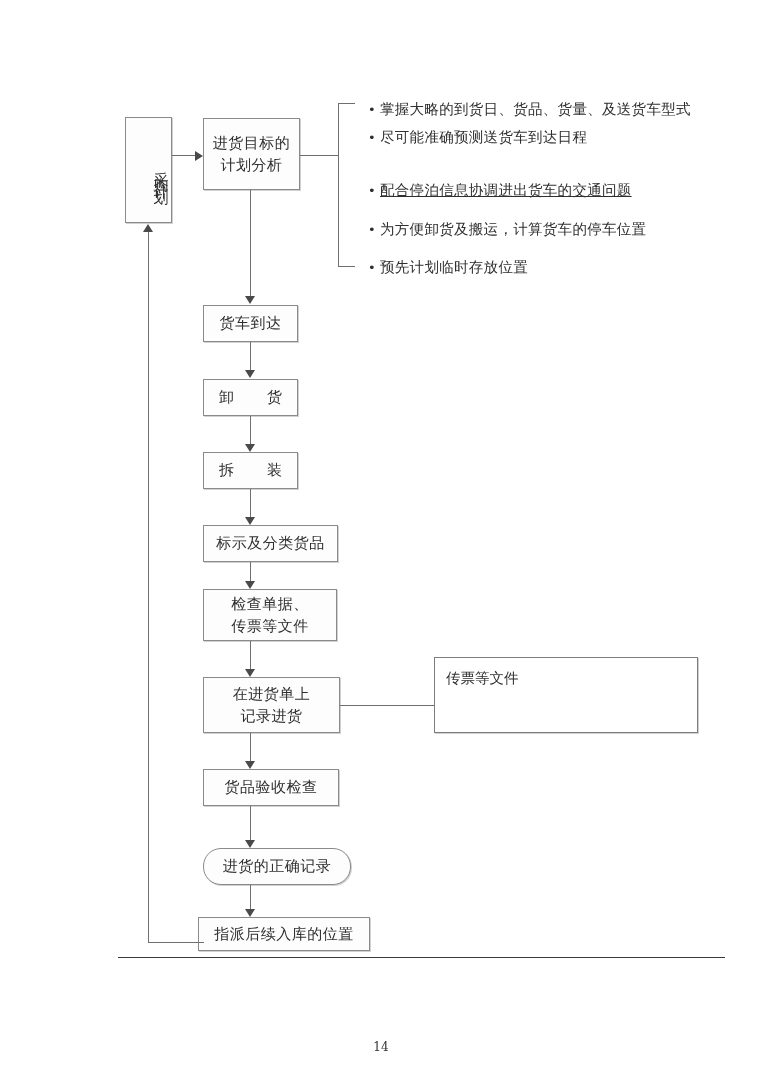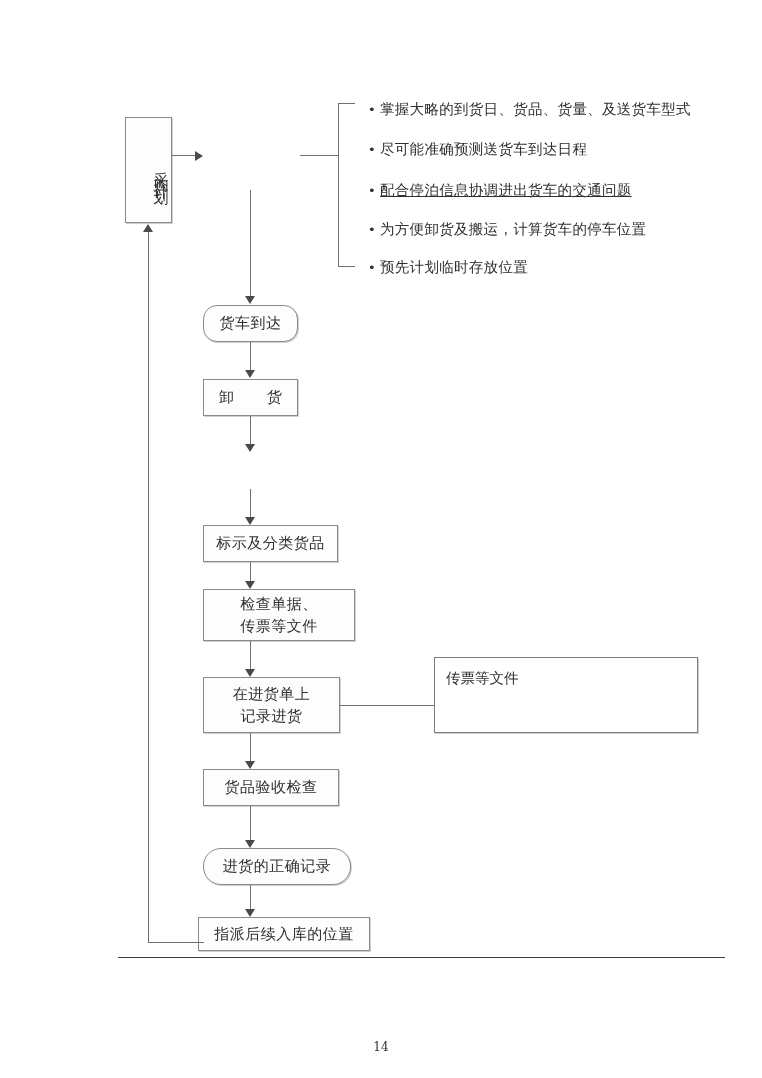--- a/index.html
+++ b/index.html
@@ -133,74 +133,83 @@
 
 <div id="page">
 
   <div class="box vertical" style="left:125px; top:117px; width:47px; height:106px;">
     <span class="label">采购计划</span>
   </div>
 
   <div class="hline" style="left:172px; top:155px; width:24px;"></div>
   <div class="arrow-right" style="left:195px; top:151px;"></div>
 
+  <div class="box two-line" style="left:203px; top:118px; width:97px; height:72px;">
+    <span class="label">
+      <span>进货目标的</span><br>
+      <span>计划分析</span>
+    </span>
+  </div>
 
   <div class="hline" style="left:300px; top:155px; width:39px;"></div>
 
   <div class="vline" style="left:338px; top:103px; height:164px;"></div>
   <div class="hline" style="left:338px; top:103px; width:17px;"></div>
   <div class="hline" style="left:338px; top:266px; width:17px;"></div>
 
   <div class="bullet-list" style="left:368px; top:0px;">
     <div class="bullet-item" style="top:100px; left:0;">
       <span class="dot">•</span><span>掌握大略的到货日、货品、货量、及送货车型式</span>
     </div>
-    <div class="bullet-item" style="top:140px; left:0;">
+    <div class="bullet-item" style="top:128px; left:0;">
       <span class="dot">•</span><span>尽可能准确预测送货车到达日程</span>
     </div>
     <div class="bullet-item" style="top:181px; left:0;text-decoration:underline;">
       <span class="dot">•</span><span>配合停泊信息协调进出货车的交通问题</span>
     </div>
     <div class="bullet-item" style="top:220px; left:0;">
       <span class="dot">•</span><span>为方便卸货及搬运，计算货车的停车位置</span>
     </div>
     <div class="bullet-item" style="top:258px; left:0;">
       <span class="dot">•</span><span>预先计划临时存放位置</span>
     </div>
   </div>
 
   <div class="vline" style="left:250px; top:190px; height:107px;"></div>
   <div class="arrow-down" style="left:245px; top:296px;"></div>
 
-  <div class="box" style="left:203px; top:305px; width:95px; height:37px;border-radius:14px;">
+  <div class="box" style="left:203px; top:305px; width:95px; height:37px;">
     <span class="label">货车到达</span>
   </div>
 
   <div class="vline" style="left:250px; top:342px; height:29px;"></div>
   <div class="arrow-down" style="left:245px; top:370px;"></div>
 
   <div class="box" style="left:203px; top:379px; width:95px; height:37px;justify-content:center;">
     <span class="label spaced">卸  货</span>
   </div>
 
   <div class="vline" style="left:250px; top:416px; height:29px;"></div>
   <div class="arrow-down" style="left:245px; top:444px;"></div>
 
+  <div class="box" style="left:203px; top:452px; width:95px; height:37px;">
+    <span class="label spaced">拆  装</span>
+  </div>
 
   <div class="vline" style="left:250px; top:489px; height:29px;"></div>
   <div class="arrow-down" style="left:245px; top:517px;"></div>
 
   <div class="box" style="left:203px; top:525px; width:135px; height:37px;">
     <span class="label">标示及分类货品</span>
   </div>
 
   <div class="vline" style="left:250px; top:562px; height:20px;"></div>
   <div class="arrow-down" style="left:245px; top:581px;"></div>
 
-  <div class="box two-line" style="left:203px; top:589px; width:152px; height:52px;">
+  <div class="box two-line" style="left:203px; top:589px; width:134px; height:52px;">
     <span class="label">
       <span>检查单据、</span><br>
       <span>传票等文件</span>
     </span>
   </div>
 
   <div class="vline" style="left:250px; top:641px; height:29px;"></div>
   <div class="arrow-down" style="left:245px; top:669px;"></div>
 
   <div class="box two-line" style="left:203px; top:677px; width:137px; height:56px;align-items:center;">

